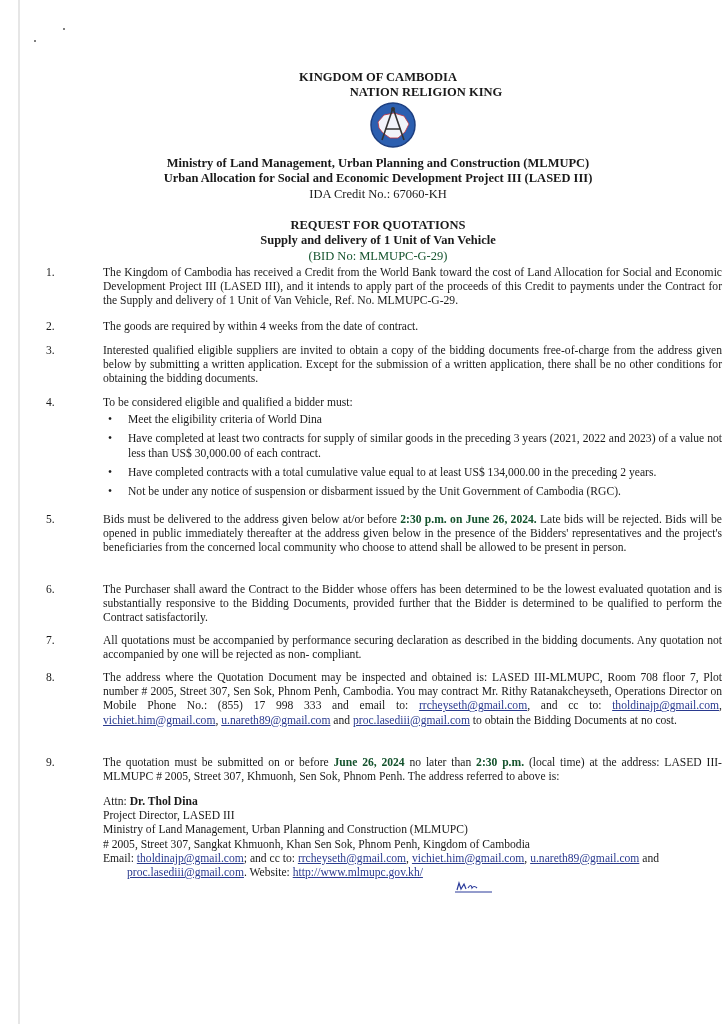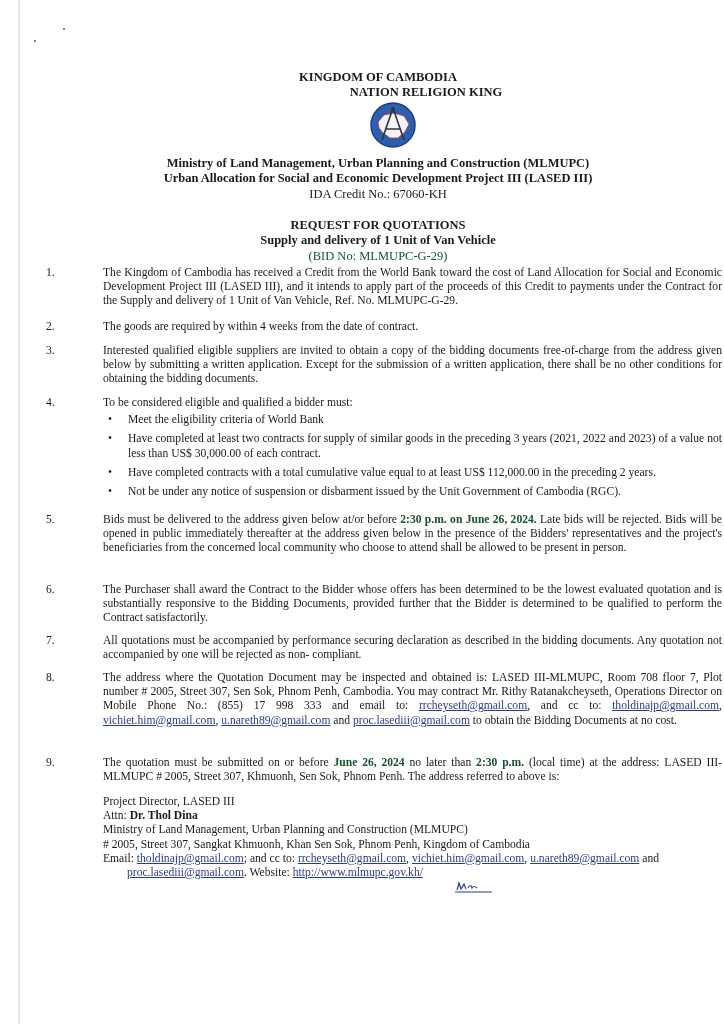--- a/index.html
+++ b/index.html
@@ -66,23 +66,23 @@
 
   <div class="item" style="top:344px;">
     <span class="num">3.</span>
     <div class="txt">Interested qualified eligible suppliers are invited to obtain a copy of the bidding documents free-of-charge from the address given below by submitting a written application. Except for the submission of a written application, there shall be no other conditions for obtaining the bidding documents.</div>
   </div>
 
   <div class="item" style="top:396px;">
     <span class="num">4.</span>
     <div class="txt">To be considered eligible and qualified a bidder must:</div>
     <ul class="bullets">
-      <li><span class="dot">•</span><span>Meet the eligibility criteria of World Bank</span></li>
+      <li><span class="dot">•</span><span>Meet the eligibility criteria of World Dina</span></li>
       <li><span class="dot">•</span><span>Have completed at least two contracts for supply of similar goods in the preceding 3 years (2021, 2022 and 2023) of a value not less than US$ 30,000.00 of each contract.</span></li>
-      <li><span class="dot">•</span><span>Have completed contracts with a total cumulative value equal to at least US$ 112,000.00 in the preceding 2 years.</span></li>
+      <li><span class="dot">•</span><span>Have completed contracts with a total cumulative value equal to at least US$ 134,000.00 in the preceding 2 years.</span></li>
       <li><span class="dot">•</span><span>Not be under any notice of suspension or disbarment issued by the Unit Government of Cambodia (RGC).</span></li>
     </ul>
   </div>
 
   <div class="item" style="top:513px;">
     <span class="num">5.</span>
     <div class="txt"><span>Bids must be delivered to the address given below at/or before </span><span class="blue bold">2:30 p.m. on June 26, 2024.</span><span> Late bids will be rejected. Bids will be opened in public immediately thereafter at the address given below in the presence of the Bidders' representatives and the project's beneficiaries from the concerned local community who choose to attend shall be allowed to be present in person.</span></div>
   </div>
 
   <div class="item" style="top:583px;">
@@ -99,22 +99,22 @@
     <span class="num">8.</span>
     <div class="txt"><span>The address where the Quotation Document may be inspected and obtained is: LASED III-MLMUPC, Room 708 floor 7, Plot number # 2005, Street 307, Sen Sok, Phnom Penh, Cambodia. You may contract Mr. Rithy Ratanakcheyseth, Operations Director on Mobile Phone No.: (855) 17 998 333 and email to: </span><a class="email">rrcheyseth@gmail.com</a><span>, and cc to: </span><a class="email">tholdinajp@gmail.com</a><span>, </span><a class="email">vichiet.him@gmail.com</a><span>, </span><a class="email">u.nareth89@gmail.com</a><span> and </span><a class="email">proc.lasediii@gmail.com</a><span> to obtain the Bidding Documents at no cost.</span></div>
   </div>
 
   <div class="item" style="top:756px;">
     <span class="num">9.</span>
     <div class="txt"><span>The quotation must be submitted on or before </span><span class="blue bold">June 26, 2024</span><span> no later than </span><span class="blue bold">2:30 p.m.</span><span> (local time) at the address: LASED III-MLMUPC # 2005, Street 307, Khmuonh, Sen Sok, Phnom Penh. The address referred to above is:</span></div>
   </div>
 
   <div class="addr" style="top:795px;">
+    <div><span>Attn: </span><span class="bold">Dr. Thol Dina</span></div>
     <div>Project Director, LASED III</div>
-    <div><span>Attn: </span><span class="bold">Dr. Thol Dina</span></div>
     <div>Ministry of Land Management, Urban Planning and Construction (MLMUPC)</div>
     <div># 2005, Street 307, Sangkat Khmuonh, Khan Sen Sok, Phnom Penh, Kingdom of Cambodia</div>
     <div>
       <span>Email: </span><a class="email">tholdinajp@gmail.com</a><span>; and cc to: </span><a class="email">rrcheyseth@gmail.com</a><span>, </span><a class="email">vichiet.him@gmail.com</a><span>, </span><a class="email">u.nareth89@gmail.com</a><span> and</span>
     </div>
     <div class="indent">
       <a class="email">proc.lasediii@gmail.com</a><span>. Website: </span><a class="email">http://www.mlmupc.gov.kh/</a>
     </div>
   </div>
 

